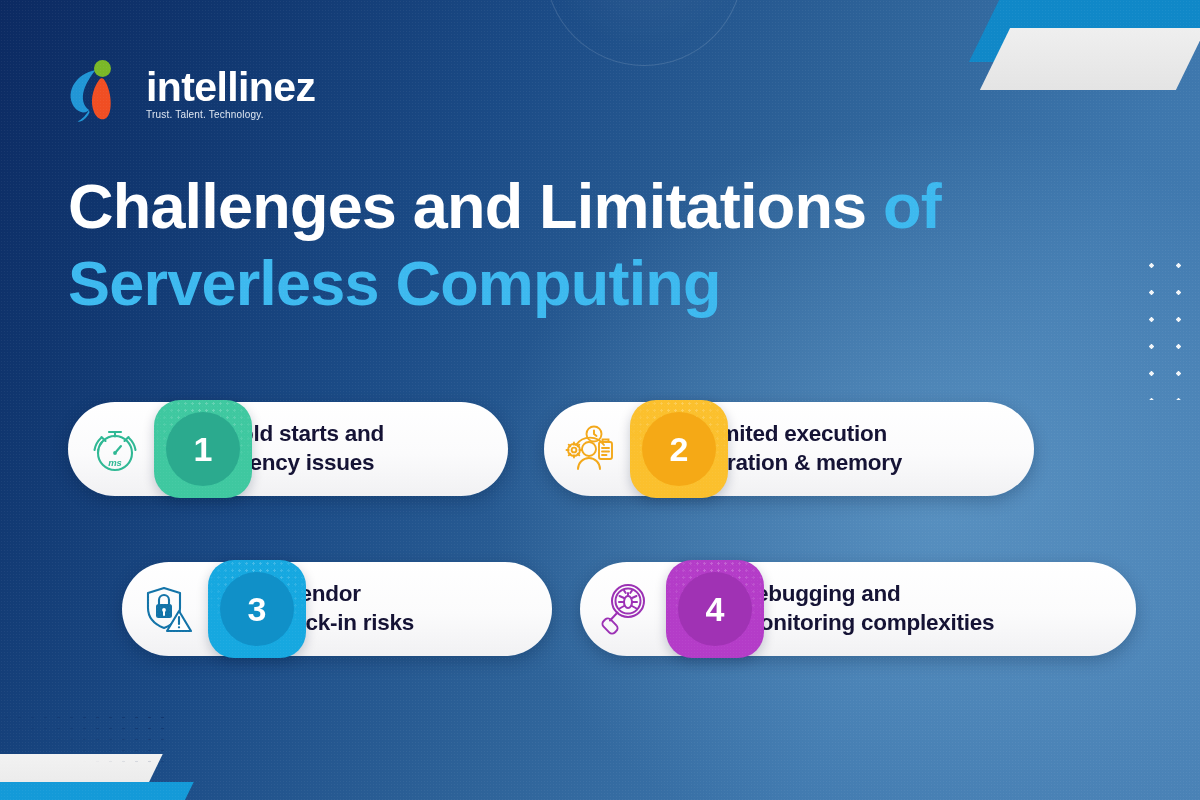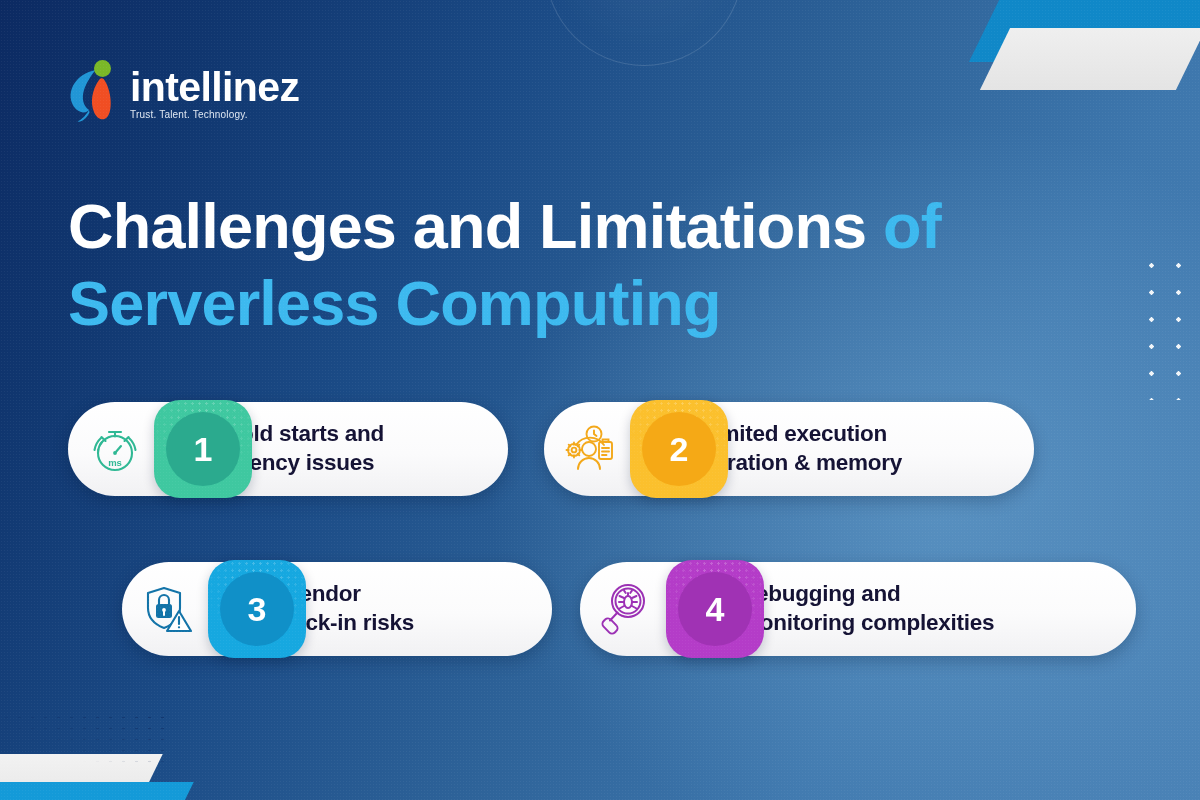--- a/index.html
+++ b/index.html
@@ -85,34 +85,34 @@
   .dotgrid {
     position:absolute;
     left:1136px; top:250px;
     width:66px; height:150px;
     background-image: radial-gradient(rgba(255,255,255,.92) 2.1px, transparent 2.3px);
     background-size: 27px 27px;
     background-position: 2px 2px;
   }
 
   
-  .logo { position:absolute; left:66px; top:58px; display:flex; align-items:center; gap:12px; }
+  .logo { position:absolute; left:66px; top:58px; display:flex; align-items:center; gap:28px; }
   .logo-mark { width:52px; height:70px; flex:0 0 auto; }
   .logo-text { display:flex; flex-direction:column; justify-content:center; }
   .logo-word {
     font-size:41px; font-weight:700; color:#ffffff;
     letter-spacing:-0.6px; line-height:1; margin-bottom:2px;
   }
   .logo-tag {
     font-size:10px; color:#dfe7f2; letter-spacing:.2px; line-height:1;
   }
 
   
   .headline {
-    position:absolute; left:68px; top:188px;
+    position:absolute; left:68px; top:168px;
     width:1070px;
     font-size:63px; font-weight:700; line-height:1.23;
     letter-spacing:-0.8px;
   }
   .h-white { color:#ffffff; }
   .h-blue  { color:#3db9ef; }
 
   
   .cards { position:absolute; left:0; top:402px; width:1200px; }
   .row { position:relative; height:160px; }
@@ -125,21 +125,21 @@
     border-radius:47px;
     box-shadow:0 5px 16px rgba(4,22,56,.26);
   }
   .card-1 { left:68px;  top:0;  width:440px; }
   .card-2 { left:544px; top:0;  width:490px; }
   .card-3 { left:122px; top:0;  width:430px; }
   .card-4 { left:580px; top:0;  width:556px; }
 
   .icon-slot {
     width:92px; flex:0 0 92px;
-    display:flex; justify-content:center;
+    display:flex; justify-content:center;font-style:italic;
   }
   .icon-slot svg { display:block; }
 
   .badge {
     position:absolute;
     width:98px; height:98px;
     border-radius:26px;
     display:flex; align-items:center; justify-content:center;
     box-shadow:0 4px 12px rgba(4,22,56,.22);
   }

